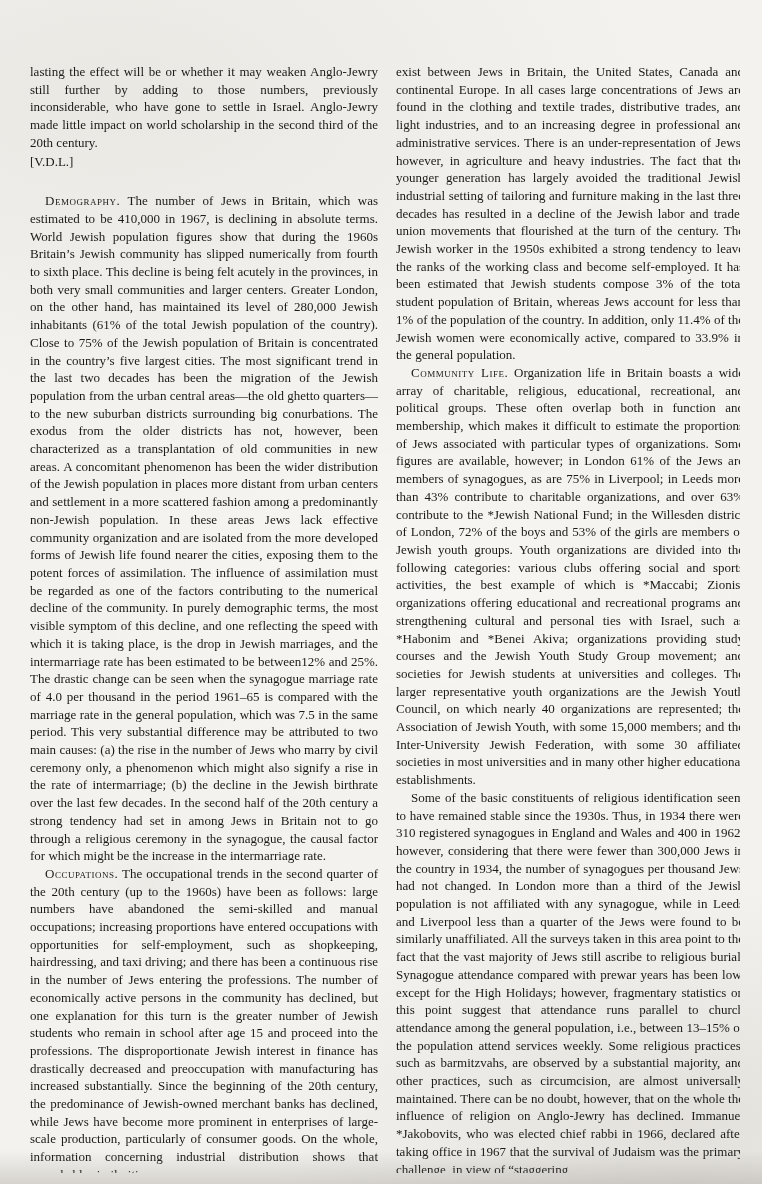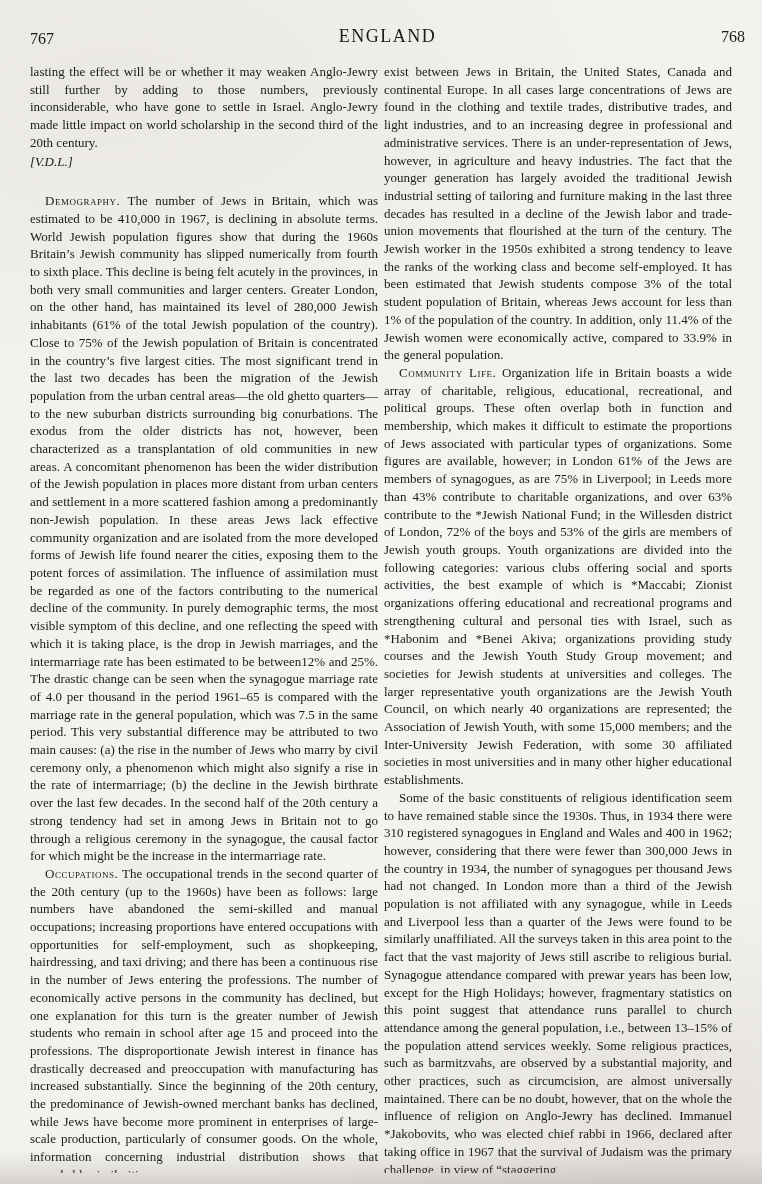--- a/index.html
+++ b/index.html
@@ -72,61 +72,55 @@
     letter-spacing: 1.5px;
   }
 
   .columns {
     position: absolute;
     top: 63px;
     left: 30px;
     width: 710px;
     height: 1110px;
     display: flex;
-    gap: 6px;
+    gap: 18px;
     overflow: hidden;
   }
   .col {
     width: 348px;
     flex: 0 0 348px;
   }
   .col p {
     margin: 0;
     font-size: 13px;
     line-height: 17.7px;
     text-align: justify;
     text-justify: inter-word;
   }
   .sig {
     text-align: center;
     margin-top: 1px !important;
-    font-style: italic;
   }
   .section {
     text-indent: 15px;
   }
   .gap-top {
     margin-top: 22px !important;
   }
   .sc {
     font-variant: small-caps;
     letter-spacing: 0.5px;
     margin-top: 26px;
   }
 </style>
 </head>
 <body>
 
 <div class="page">
 
-  <div class="running-head">
-    <span class="pageno-left">767</span>
-    <span class="head-title">ENGLAND</span>
-    <span class="pageno-right">768</span>
-  </div>
 
   <div class="columns">
 
     <div class="col">
       <p>lasting the effect will be or whether it may weaken Anglo-Jewry still further by adding to those numbers, previously inconsiderable, who have gone to settle in Israel. Anglo-Jewry made little impact on world scholarship in the second third of the 20th century.</p>
       <p class="sig">[V.D.L.]</p>
 
       <p class="section gap-top">
         <span class="sc">Demography.</span><span> The number of Jews in Britain, which was estimated to be 410,000 in 1967, is declining in absolute terms. World Jewish population figures show that during the 1960s Britain’s Jewish community has slipped numerically from fourth to sixth place. This decline is being felt acutely in the provinces, in both very small communities and larger centers. Greater London, on the other hand, has maintained its level of 280,000 Jewish inhabitants (61% of the total Jewish population of the country). Close to 75% of the Jewish population of Britain is concentrated in the country’s five largest cities. The most significant trend in the last two decades has been the migration of the Jewish population from the urban central areas—the old ghetto quarters—to the new suburban districts surrounding big conurbations. The exodus from the older districts has not, however, been characterized as a transplantation of old communities in new areas. A concomitant phenomenon has been the wider distribution of the Jewish population in places more distant from urban centers and settlement in a more scattered fashion among a predominantly non-Jewish population. In these areas Jews lack effective community organization and are isolated from the more developed forms of Jewish life found nearer the cities, exposing them to the potent forces of assimilation. The influence of assimilation must be regarded as one of the factors contributing to the numerical decline of the community. In purely demographic terms, the most visible symptom of this decline, and one reflecting the speed with which it is taking place, is the drop in Jewish marriages, and the intermarriage rate has been estimated to be between12% and 25%. The drastic change can be seen when the synagogue marriage rate of 4.0 per thousand in the period 1961–65 is compared with the marriage rate in the general population, which was 7.5 in the same period. This very substantial difference may be attributed to two main causes: (a) the rise in the number of Jews who marry by civil ceremony only, a phenomenon which might also signify a rise in the rate of intermarriage; (b) the decline in the Jewish birthrate over the last few decades. In the second half of the 20th century a strong tendency had set in among Jews in Britain not to go through a religious ceremony in the synagogue, the causal factor for which might be the increase in the intermarriage rate.</span>
       </p>

